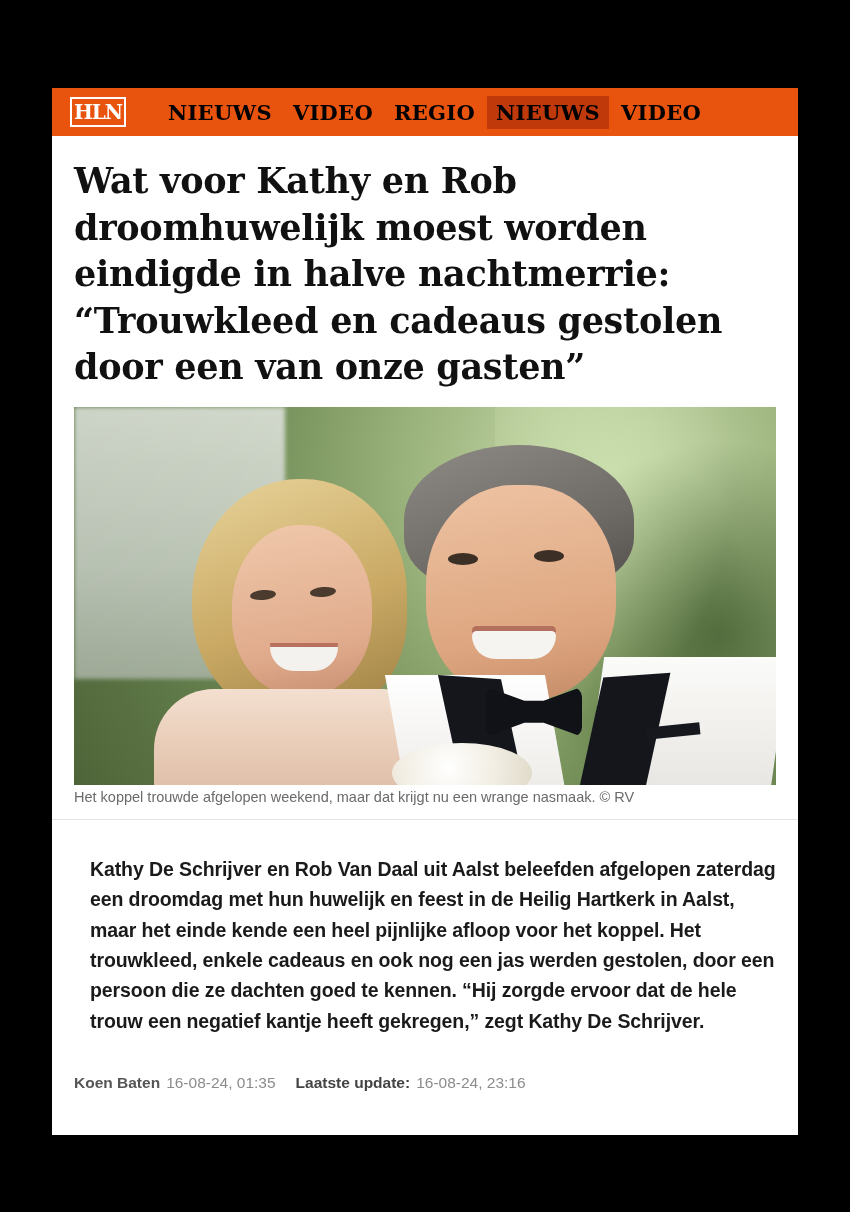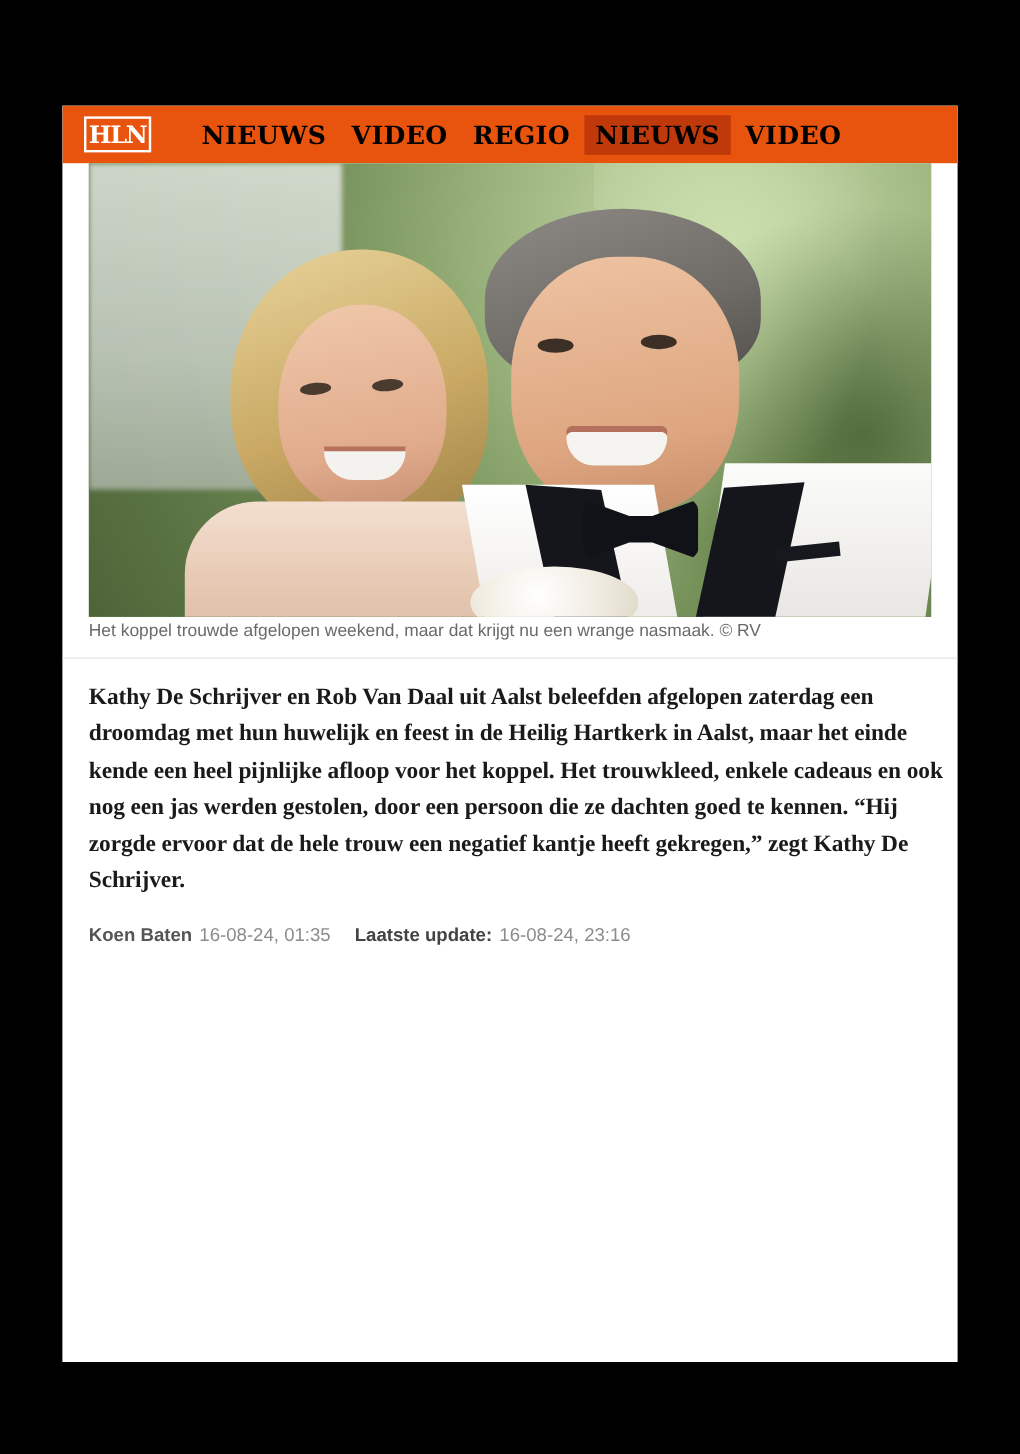--- a/index.html
+++ b/index.html
@@ -238,27 +238,27 @@
   .caption {
     padding: 4px 22px 14px 22px;
     font-size: 14.5px;
     color: #6a6a6a;
     font-family: "Liberation Sans", sans-serif;
     border-bottom: 1px solid #e3e3e3;
   }
 
   
   .lead {
-    font-family: Liberation Serif, serif;
+    font-family: Liberation Sans, sans-serif;
     font-weight: bold;
     font-size: 19.5px;
     line-height: 1.56;
     color: #1a1a1a;
     padding: 18px 6px 0 22px;
-    margin: 0;
+    margin: 16px;
     letter-spacing: -0.1px;
   }
 
   .byline {
     padding: 22px 22px 0 22px;
     font-size: 15.5px;
     color: #8c8c8c;
     font-family: "Liberation Sans", sans-serif;
     display: flex;
     align-items: flex-end;
@@ -285,20 +285,21 @@
     <div class="navitems">
       <div class="navitem">NIEUWS</div>
       <div class="navitem">VIDEO</div>
       <div class="navitem">REGIO</div>
       <div class="navitem active">NIEUWS</div>
       <div class="navitem">VIDEO</div>
 
     </div>
   </div>
 
+  <h1 class="headline">Wat voor Kathy en Rob droomhuwelijk moest worden eindigde in halve nachtmerrie: “Trouwkleed en cadeaus gestolen door een van onze gasten”</h1>
 
   <div class="photo-wrap">
     <div class="photo">
       <div class="sky"></div>
       <div class="bldg"></div>
       <div class="foliage"></div>
       <div class="bride-hair"></div>
       <div class="bride-face"></div>
       <div class="bride-eye-l"></div>
       <div class="bride-eye-r"></div>

